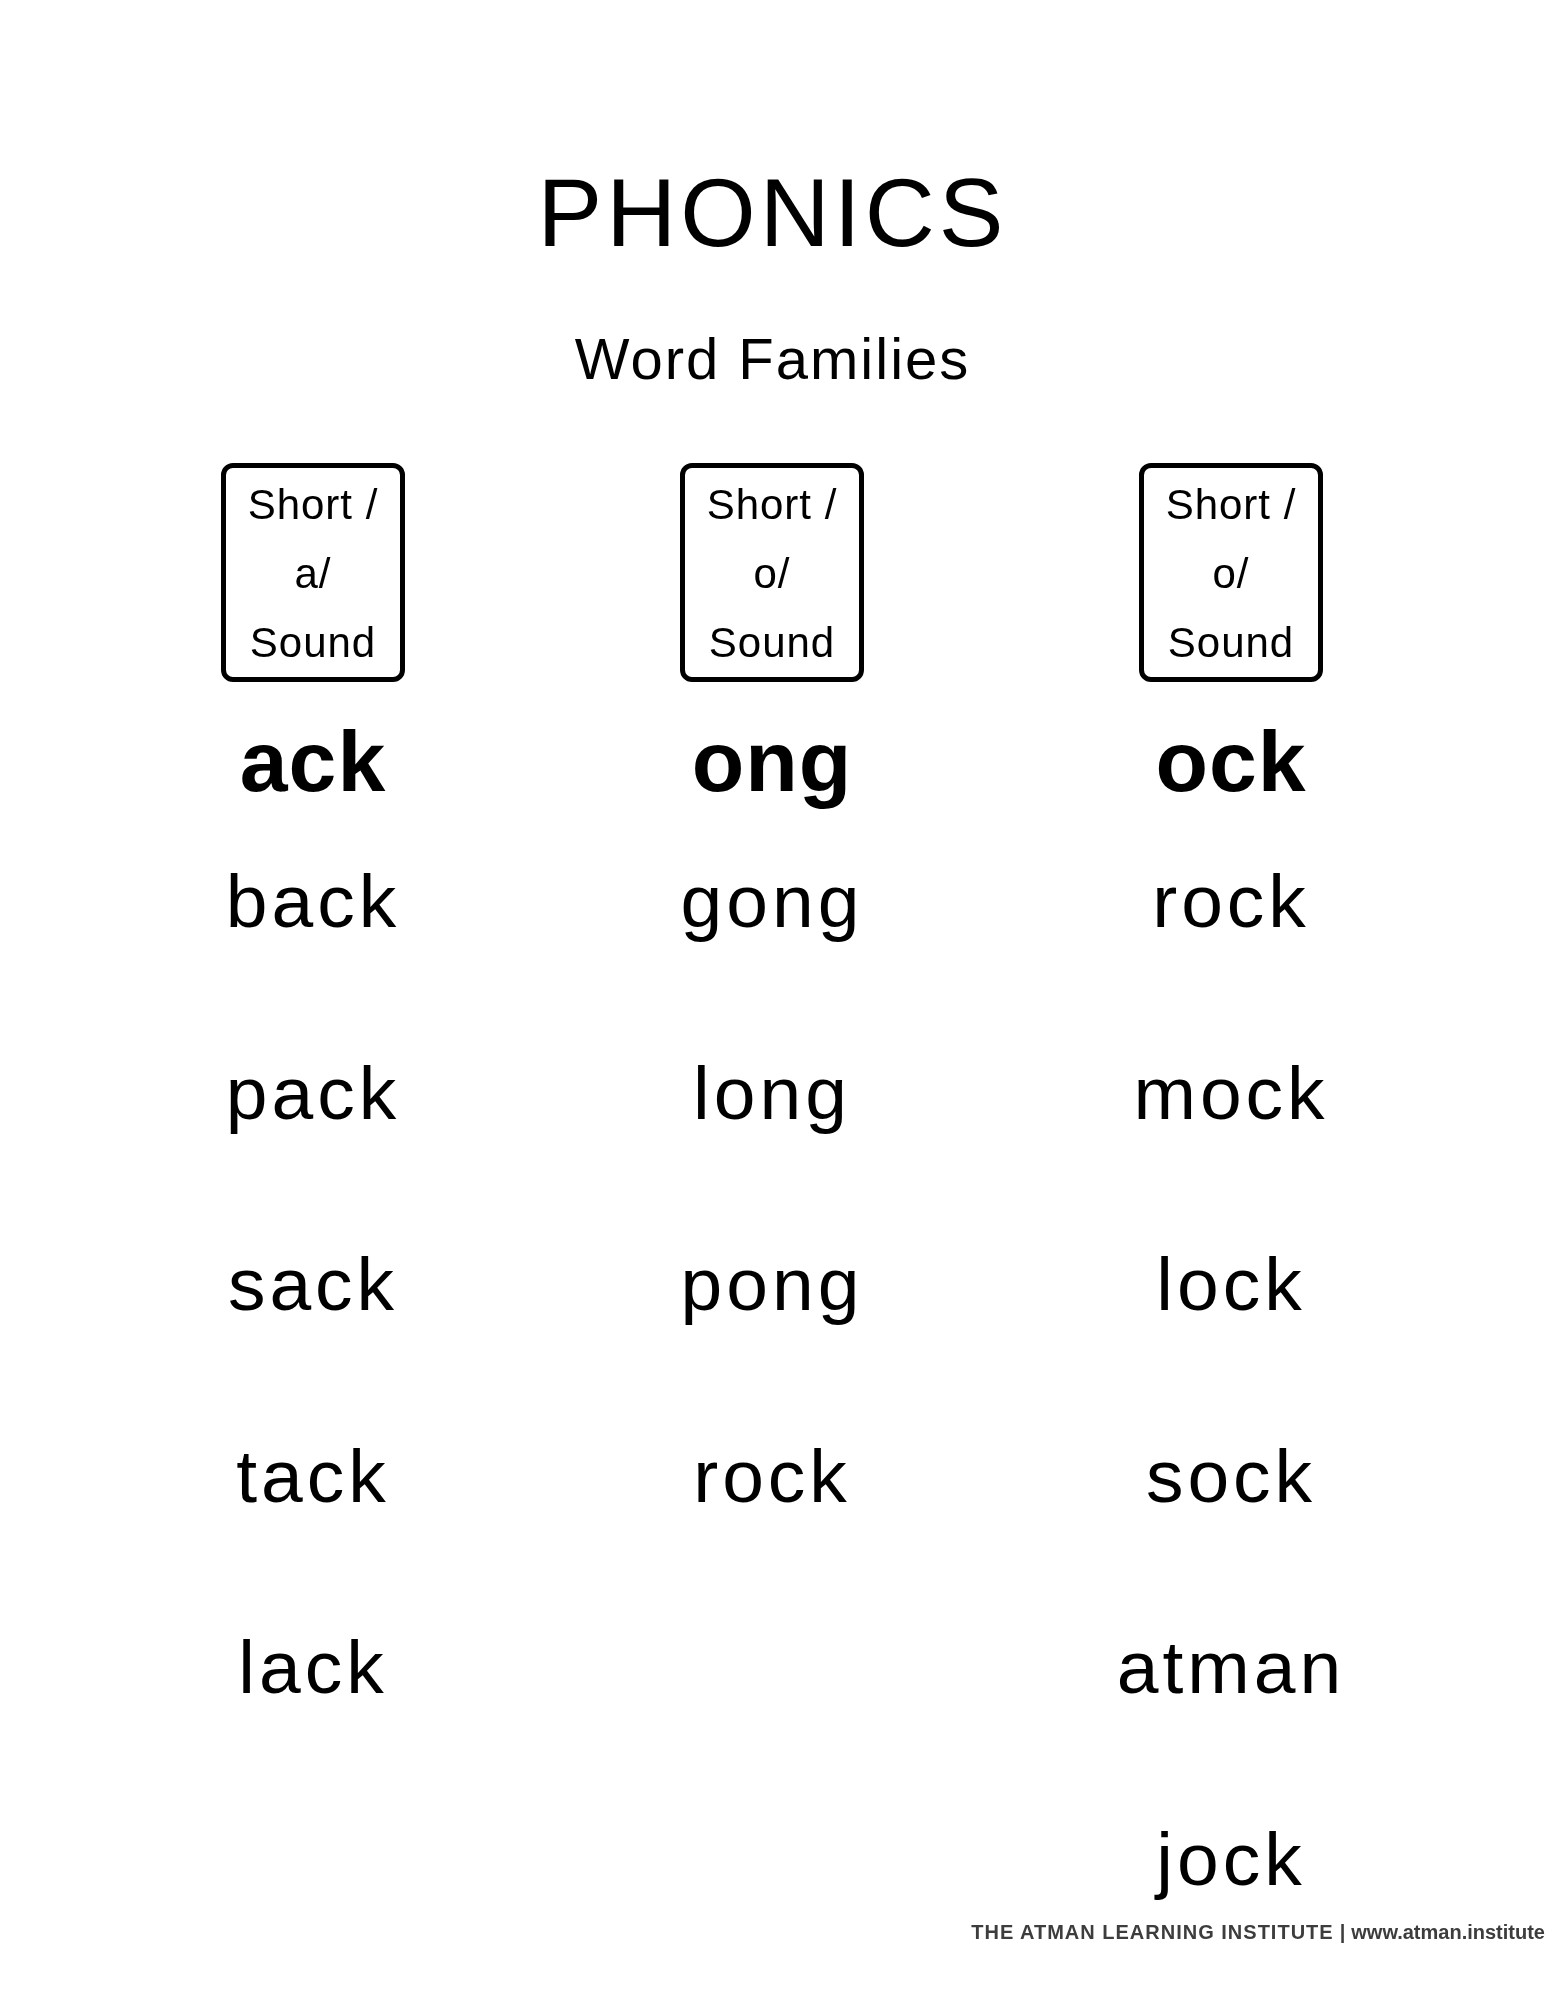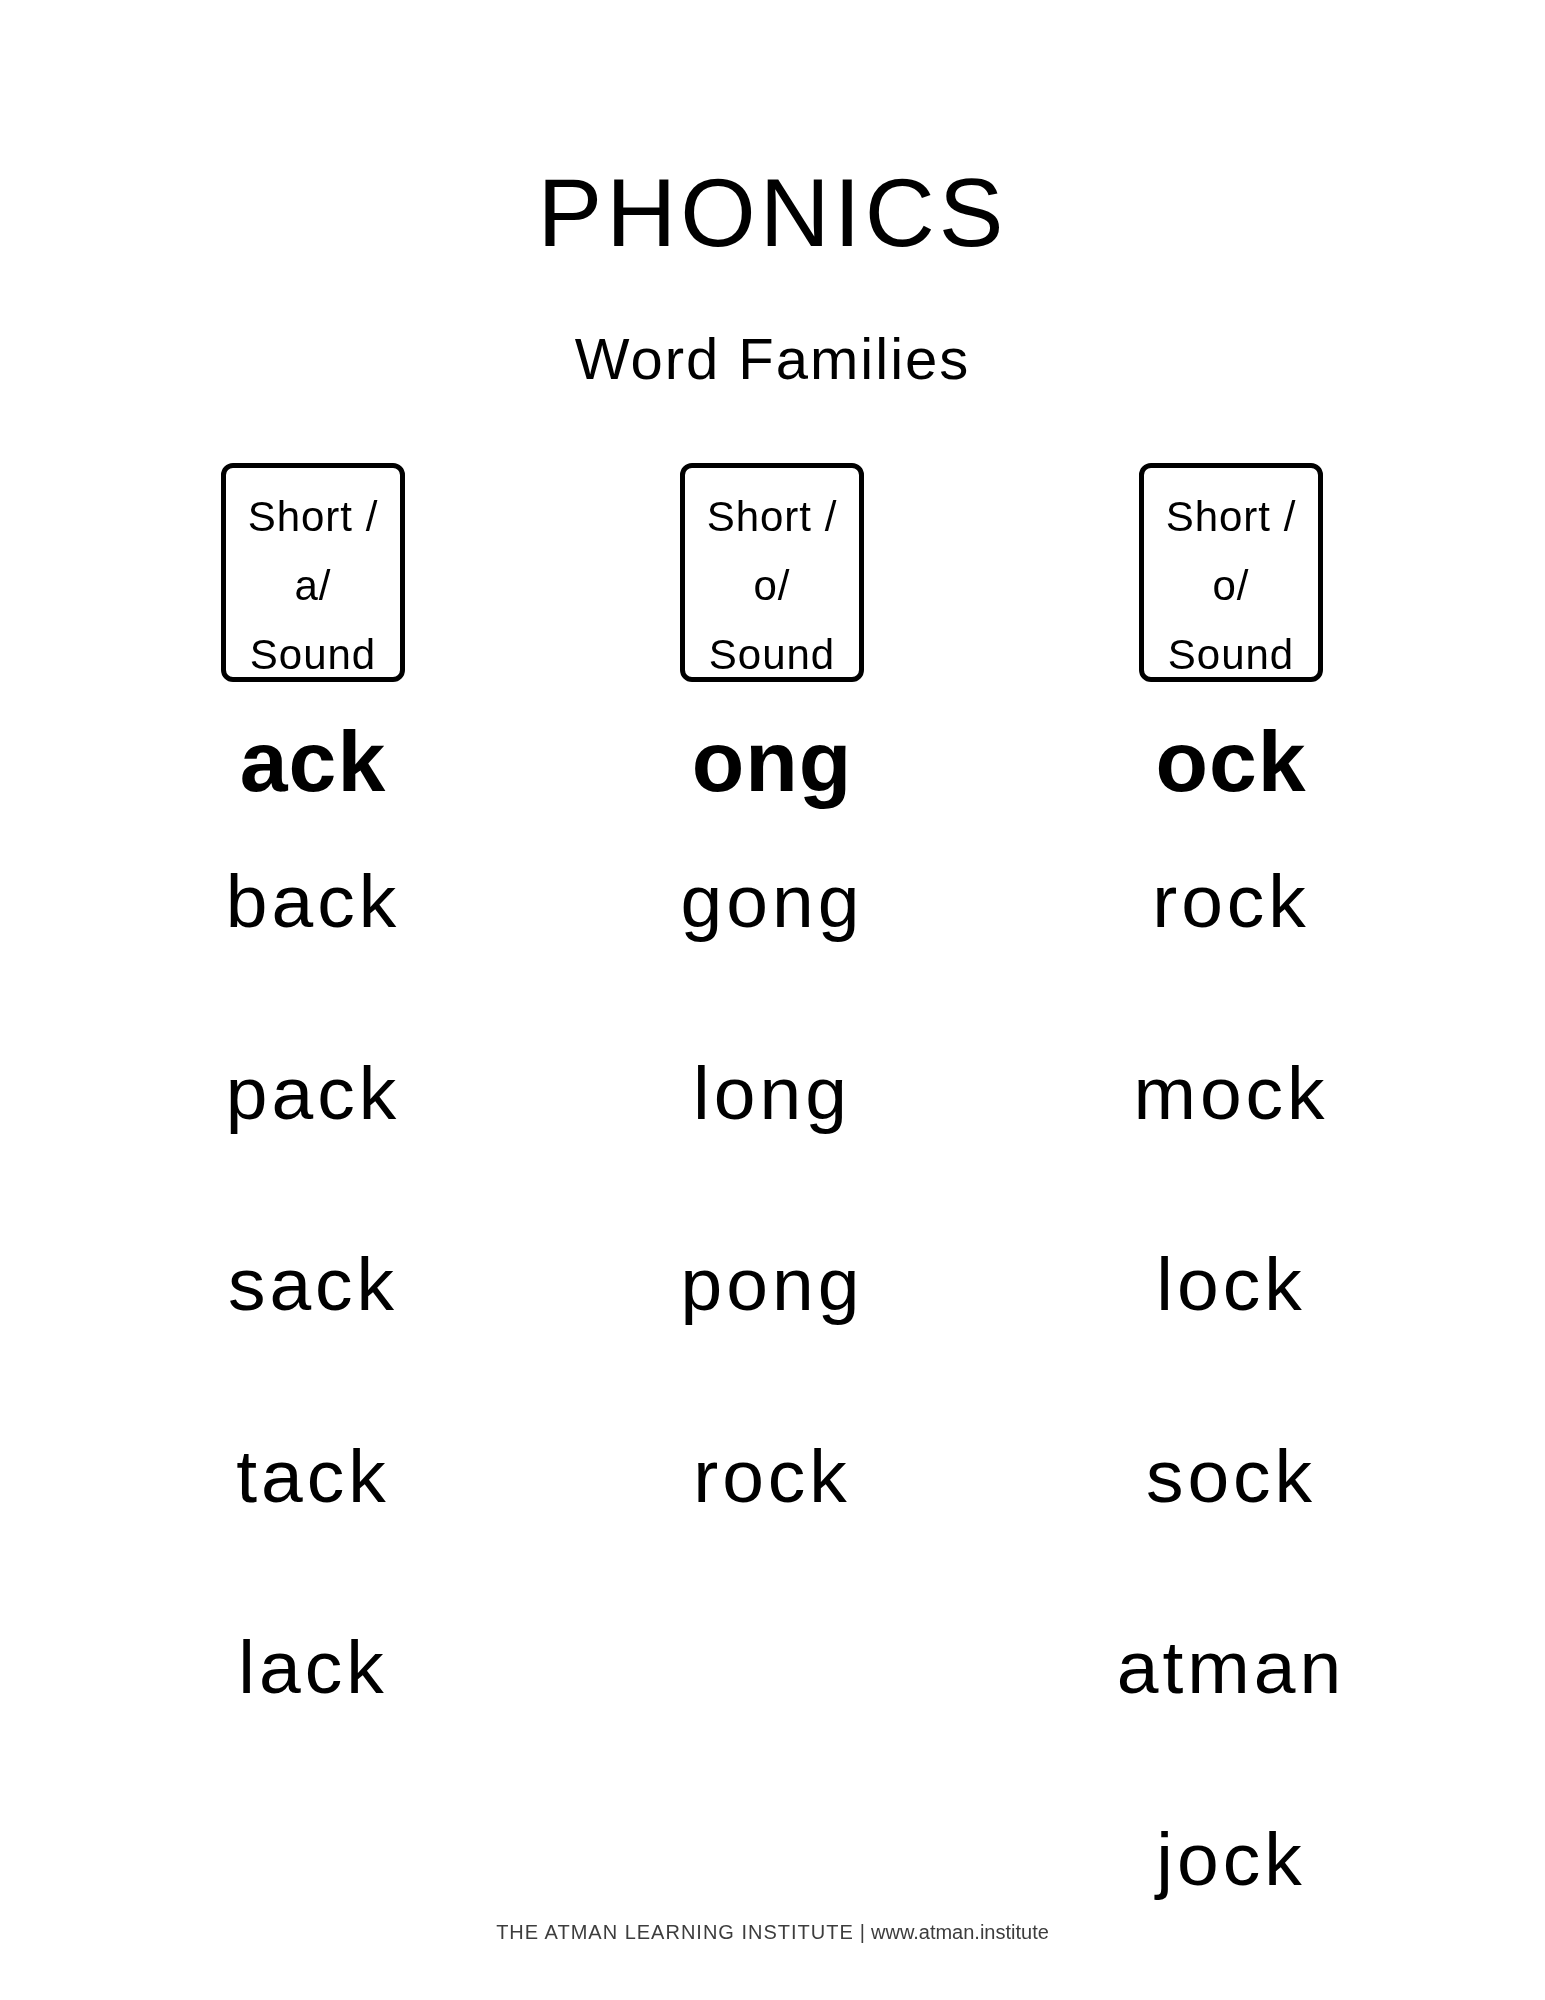--- a/index.html
+++ b/index.html
@@ -49,21 +49,21 @@
     width: 420px;
     text-align: center;
   }
   .sound-box {
     box-sizing: border-box;
     width: 184px;
     height: 219px;
     margin: 0 auto;
     border: 5px solid #000000;
     border-radius: 12px;
-    padding-top: 14px;
+    padding-top: 2px;
     font-size: 42px;
     letter-spacing: 1px;
     line-height: 69px;
     white-space: nowrap;
   }
   .family {
     margin-top: 36px;
     font-size: 86px;
     font-weight: 700;
     letter-spacing: 1px;
@@ -78,25 +78,26 @@
     letter-spacing: 4px;
     line-height: 1;
     white-space: nowrap;
     margin-top: 24px;
   }
   .footer {
     position: absolute;
     top: 1922px;
     left: 0;
     width: 100%;
-    text-align: center;
+    text-align: right;
     font-size: 20px;
     color: #3d3d3d;
     line-height: 1;
     white-space: nowrap;
+    font-weight: bold;
   }
   .footer .org { letter-spacing: 1px; }
   .footer .sep { margin: 0 6px; }
 </style>
 </head>
 <body>
 
 <div class="page">
 
   <div class="title">PHONICS</div>

